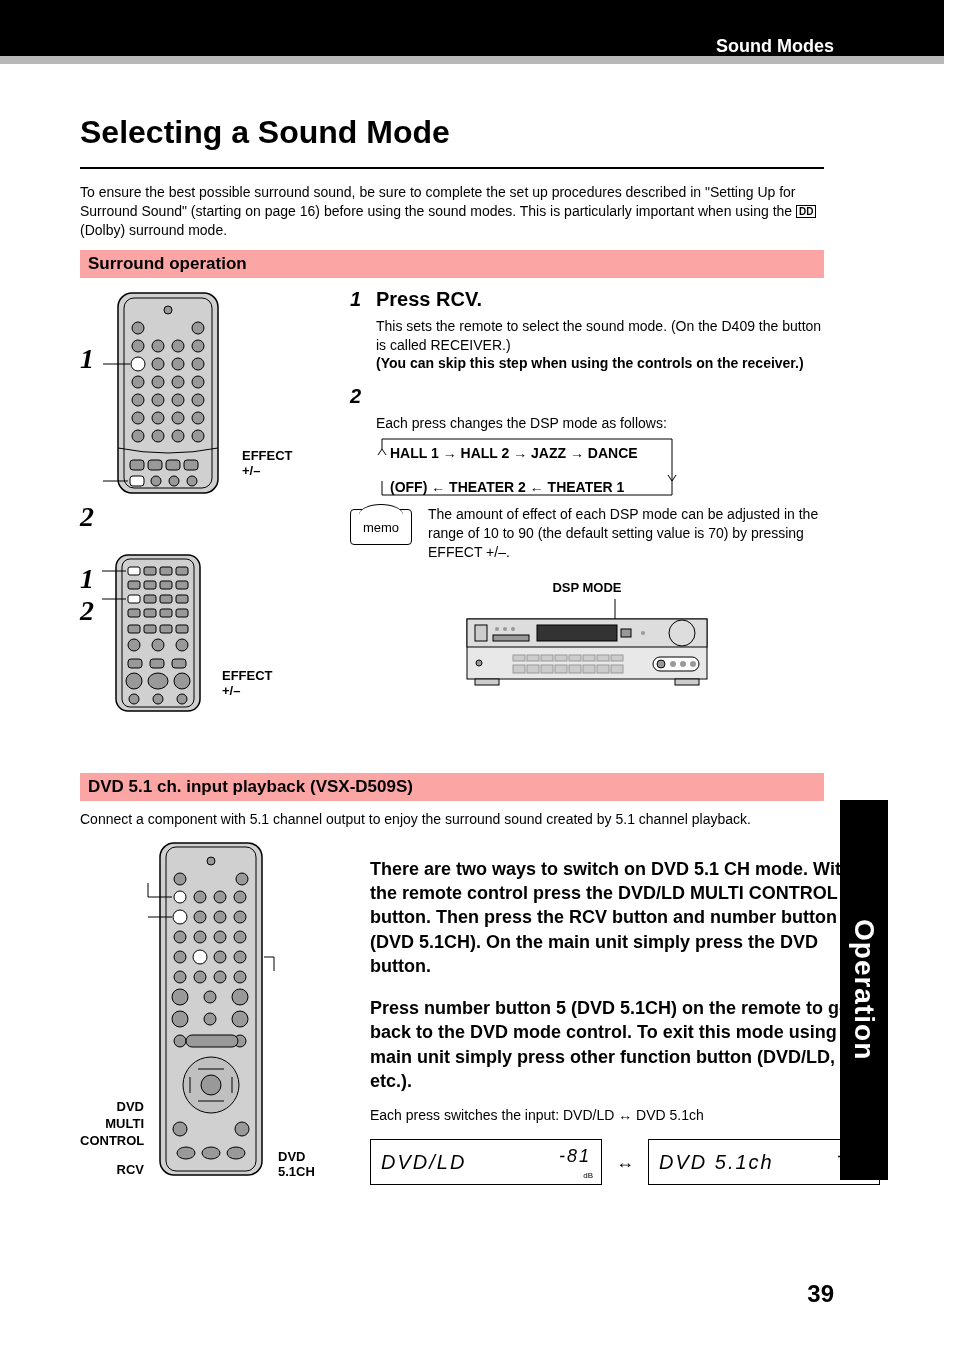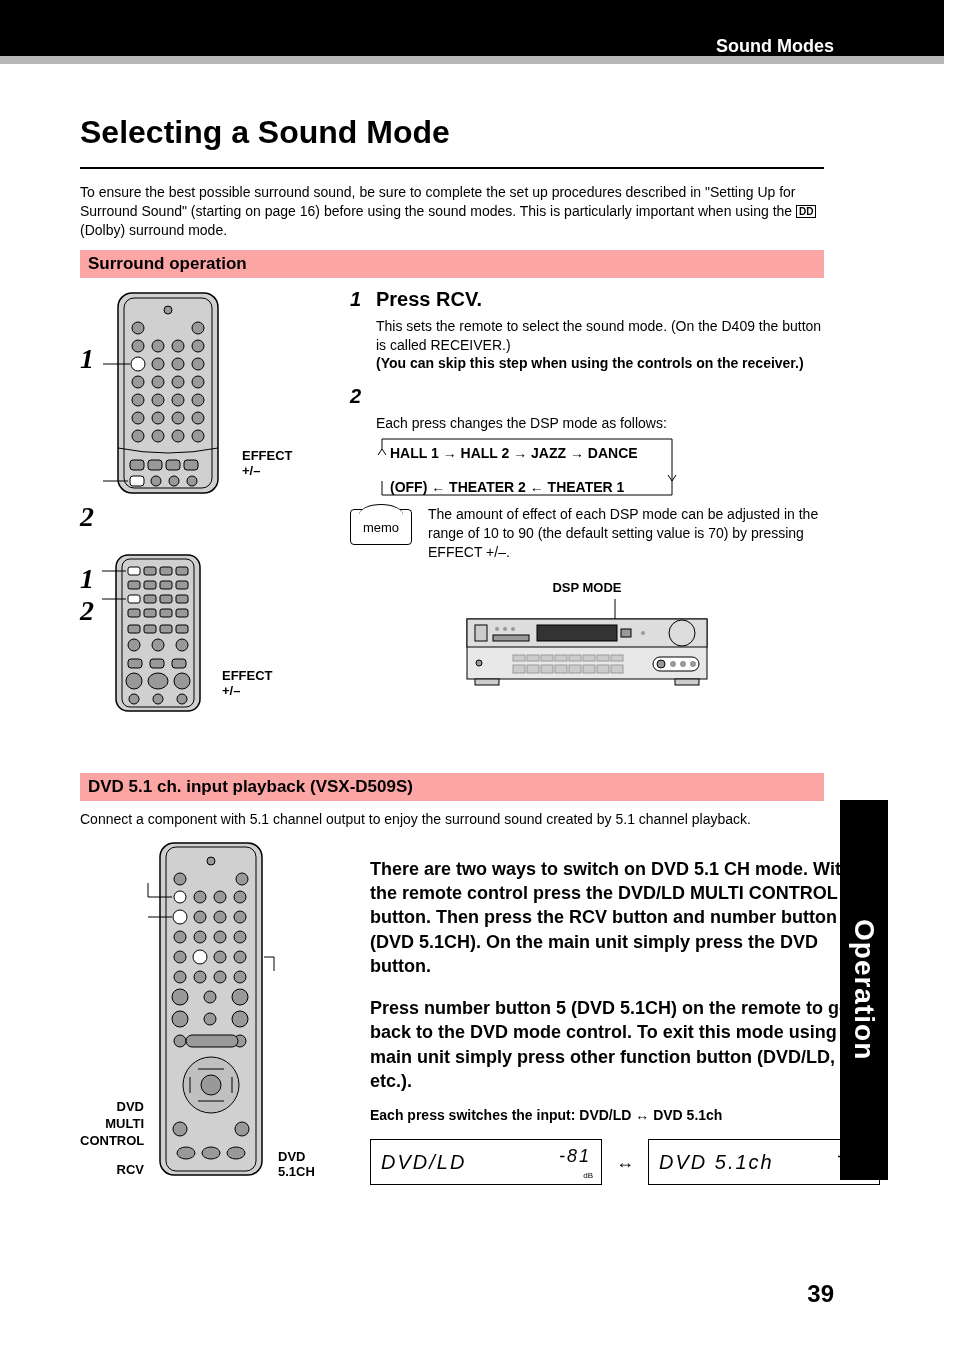--- a/index.html
+++ b/index.html
@@ -174,21 +174,20 @@
   }
   .bold-para {
     font-size: 18px;
     font-weight: bold;
     line-height: 1.35;
     margin-bottom: 14px;
   }
   .small-para {
     font-size: 14px;
     margin-bottom: 16px;
-    font-weight: bold;
   }
   .display-row {
     display: flex;
     align-items: center;
     gap: 14px;
     margin-top: 8px;
   }
   .display-box {
     border: 1.5px solid #000;
     width: 210px;

